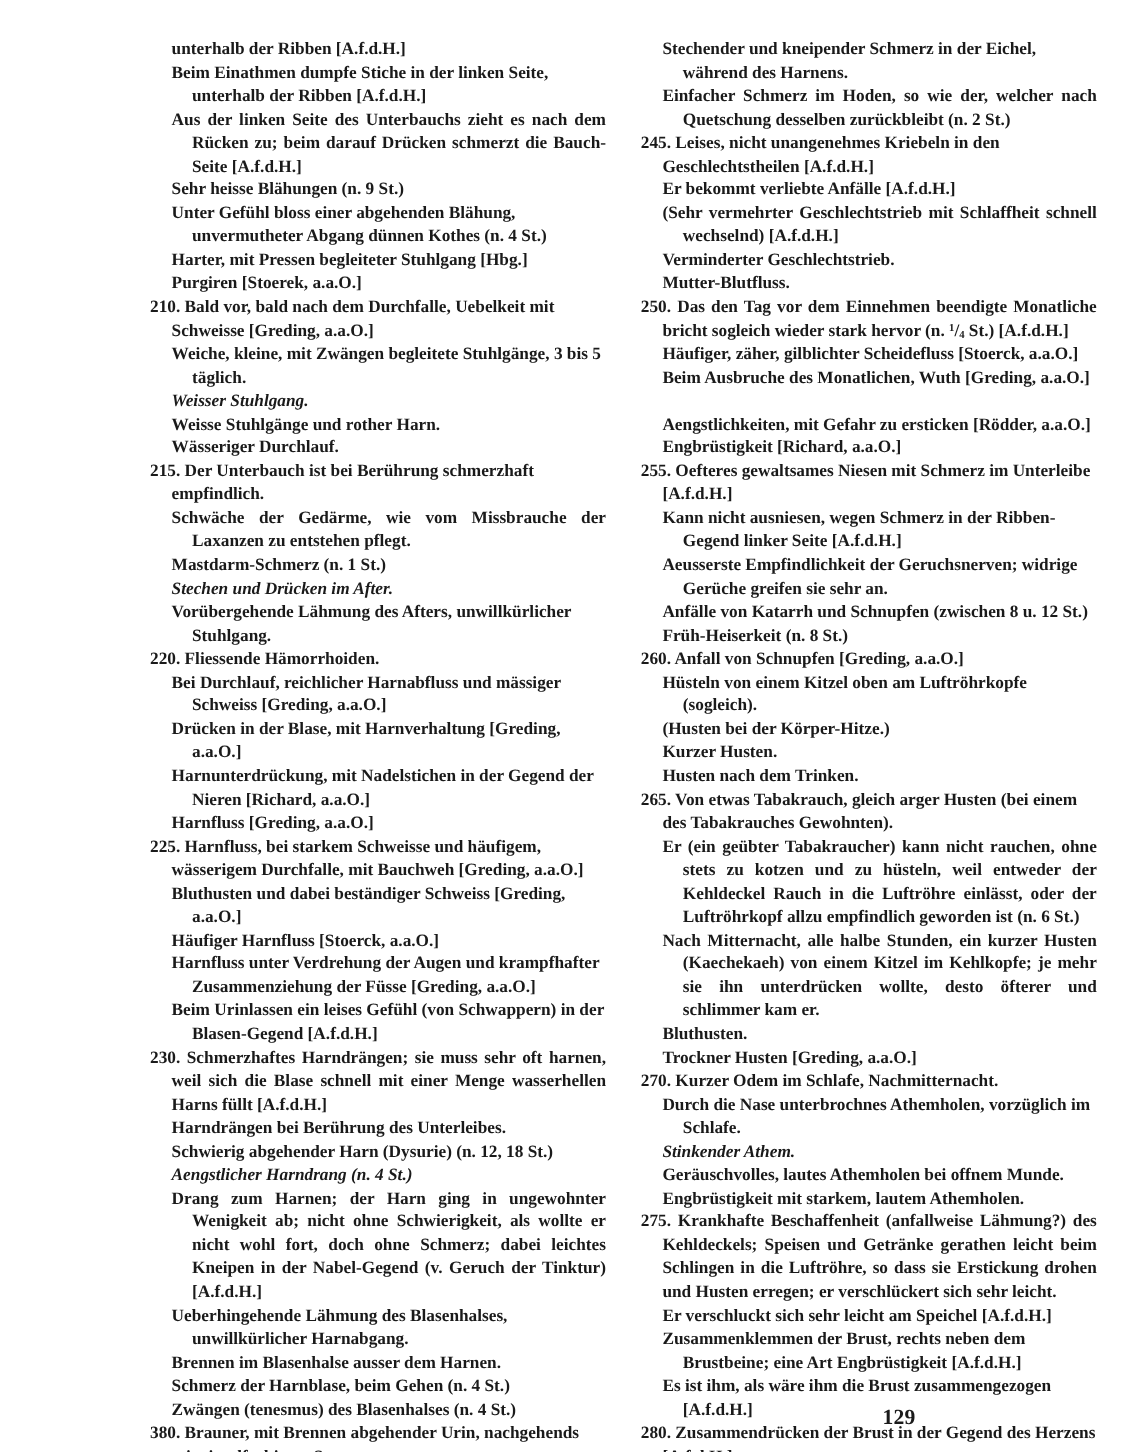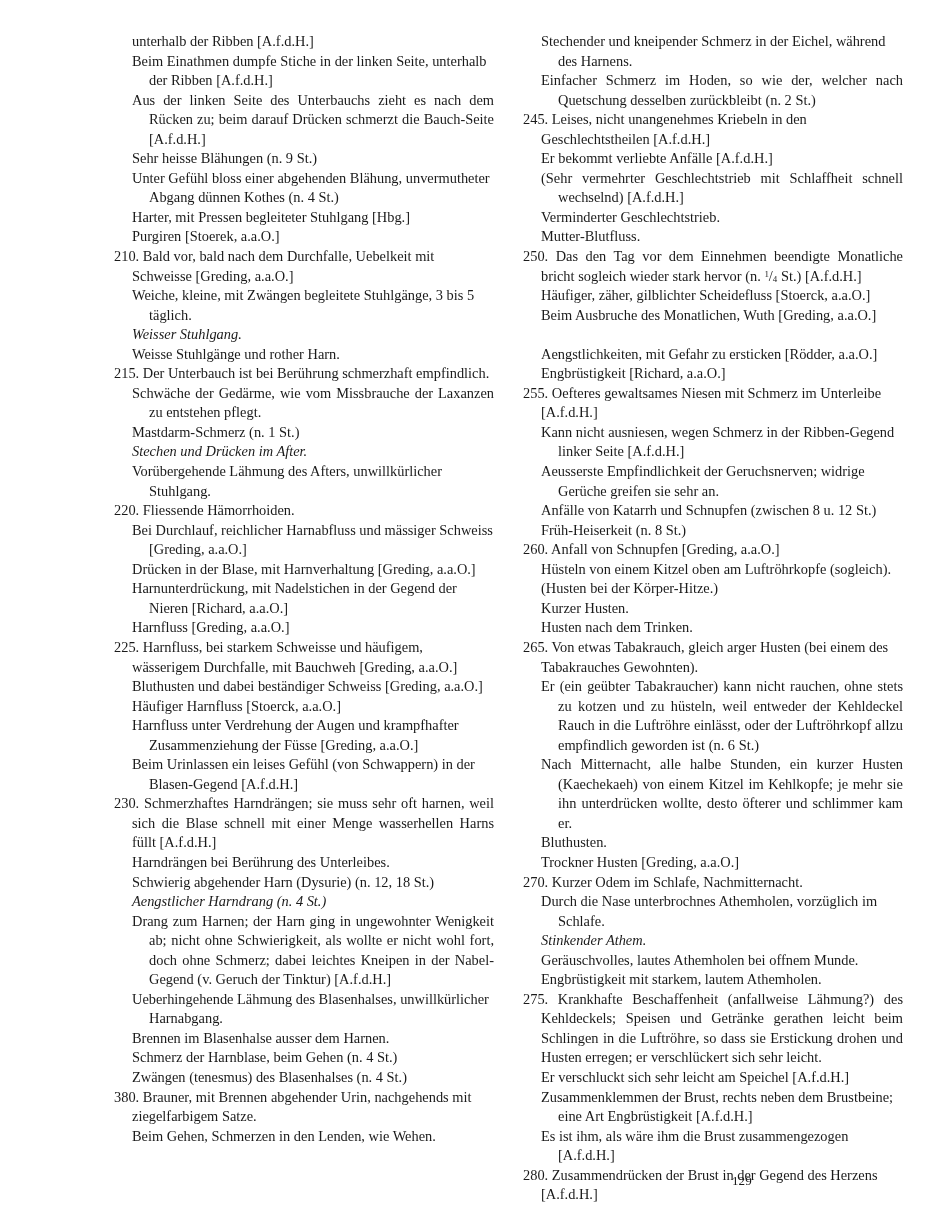--- a/index.html
+++ b/index.html
@@ -10,23 +10,24 @@
   body {
     width: 935px;
     height: 1210px;
     font-family: "Liberation Serif", "DejaVu Serif", serif;
     color: #1a1a1a;
     position: relative;
     overflow: hidden;
   }
   .page {
     position: absolute;
-    left: 1px; top: 0;
+    left: 12px; top: 0;
     width: 783px;
     height: 1210px;
+    font-weight: bold;
   }
   .columns {
     position: absolute;
     left: 113px;
     top: 32px;
     width: 790px;
     display: flex;
     gap: 29px;
   }
   .col {
@@ -62,21 +63,21 @@
   .ital {
     font-style: italic;
   }
   .blankline {
     height: 19.55px;
   }
   .folio {
     position: absolute;
     right: 32px;
     bottom: 22px;
-    font-size: 13px;
+    font-size: 18px;
     line-height: 14px;
     letter-spacing: 0.2px;
   }
   sup.frac-n {
     font-size: 0.62em;
     vertical-align: 0.45em;
     line-height: 0;
   }
   sub.frac-d {
     font-size: 0.62em;
@@ -94,20 +95,21 @@
         <p class="entry sym ragged"><span>Beim Einathmen dumpfe Stiche in der linken Seite, unterhalb der Ribben [A.f.d.H.]</span></p>
         <p class="entry sym"><span>Aus der linken Seite des Unterbauchs zieht es nach dem Rücken zu; beim darauf Drücken schmerzt die Bauch-Seite [A.f.d.H.]</span></p>
         <p class="entry sym ragged"><span>Sehr heisse Blähungen (n. 9 St.)</span></p>
         <p class="entry sym ragged"><span>Unter Gefühl bloss einer abgehenden Blähung, unvermutheter Abgang dünnen Kothes (n. 4 St.)</span></p>
         <p class="entry sym ragged"><span>Harter, mit Pressen begleiteter Stuhlgang [Hbg.]</span></p>
         <p class="entry sym ragged"><span>Purgiren [Stoerek, a.a.O.]</span></p>
         <p class="entry num ragged"><span>210.</span> <span>Bald vor, bald nach dem Durchfalle, Uebelkeit mit Schweisse [Greding, a.a.O.]</span></p>
         <p class="entry sym ragged"><span>Weiche, kleine, mit Zwängen begleitete Stuhlgänge, 3 bis 5 täglich.</span></p>
         <p class="entry sym ragged ital"><span>Weisser Stuhlgang.</span></p>
         <p class="entry sym ragged"><span>Weisse Stuhlgänge und rother Harn.</span></p>
+        <p class="entry sym ragged"><span>Wässeriger Durchlauf.</span></p>
         <p class="entry num ragged"><span>215.</span> <span>Der Unterbauch ist bei Berührung schmerzhaft empfindlich.</span></p>
         <p class="entry sym"><span>Schwäche der Gedärme, wie vom Missbrauche der Laxanzen zu entstehen pflegt.</span></p>
         <p class="entry sym ragged"><span>Mastdarm-Schmerz (n. 1 St.)</span></p>
         <p class="entry sym ragged ital"><span>Stechen und Drücken im After.</span></p>
         <p class="entry sym ragged"><span>Vorübergehende Lähmung des Afters, unwillkürlicher Stuhlgang.</span></p>
         <p class="entry num ragged"><span>220.</span> <span>Fliessende Hämorrhoiden.</span></p>
         <p class="entry sym ragged"><span>Bei Durchlauf, reichlicher Harnabfluss und mässiger Schweiss [Greding, a.a.O.]</span></p>
         <p class="entry sym ragged"><span>Drücken in der Blase, mit Harnverhaltung [Greding, a.a.O.]</span></p>
         <p class="entry sym ragged"><span>Harnunterdrückung, mit Nadelstichen in der Gegend der Nieren [Richard, a.a.O.]</span></p>
         <p class="entry sym ragged"><span>Harnfluss [Greding, a.a.O.]</span></p>

